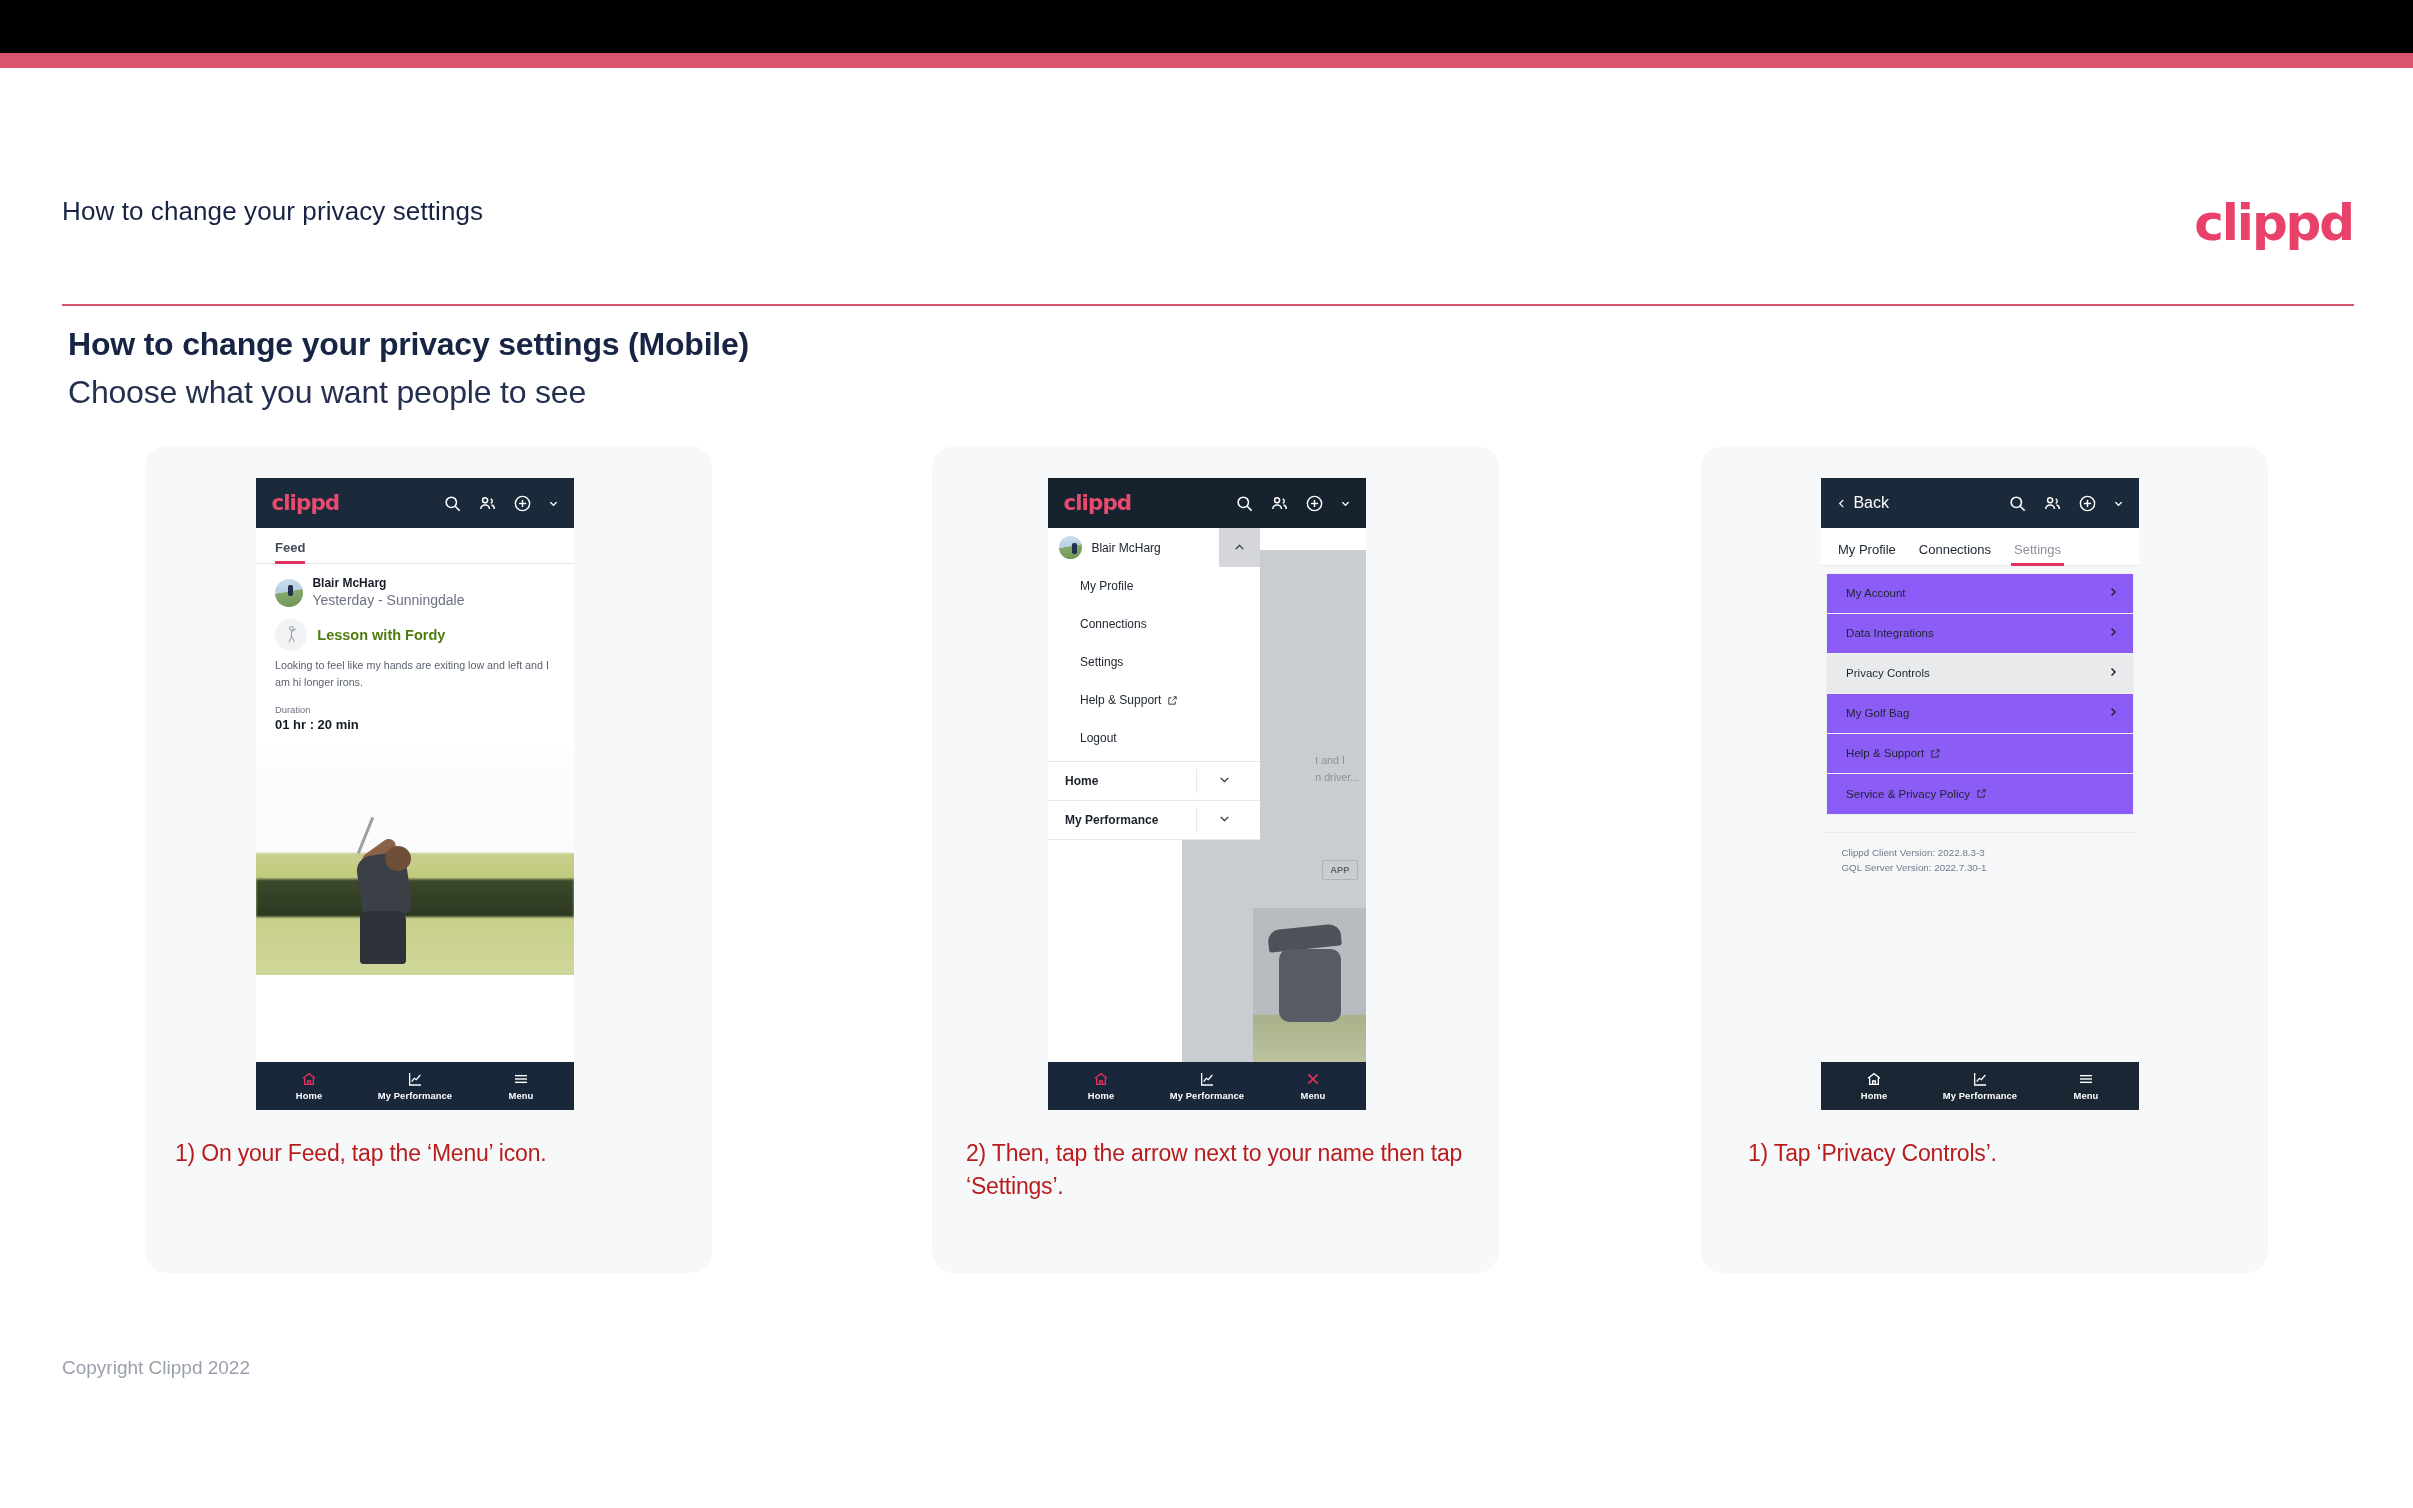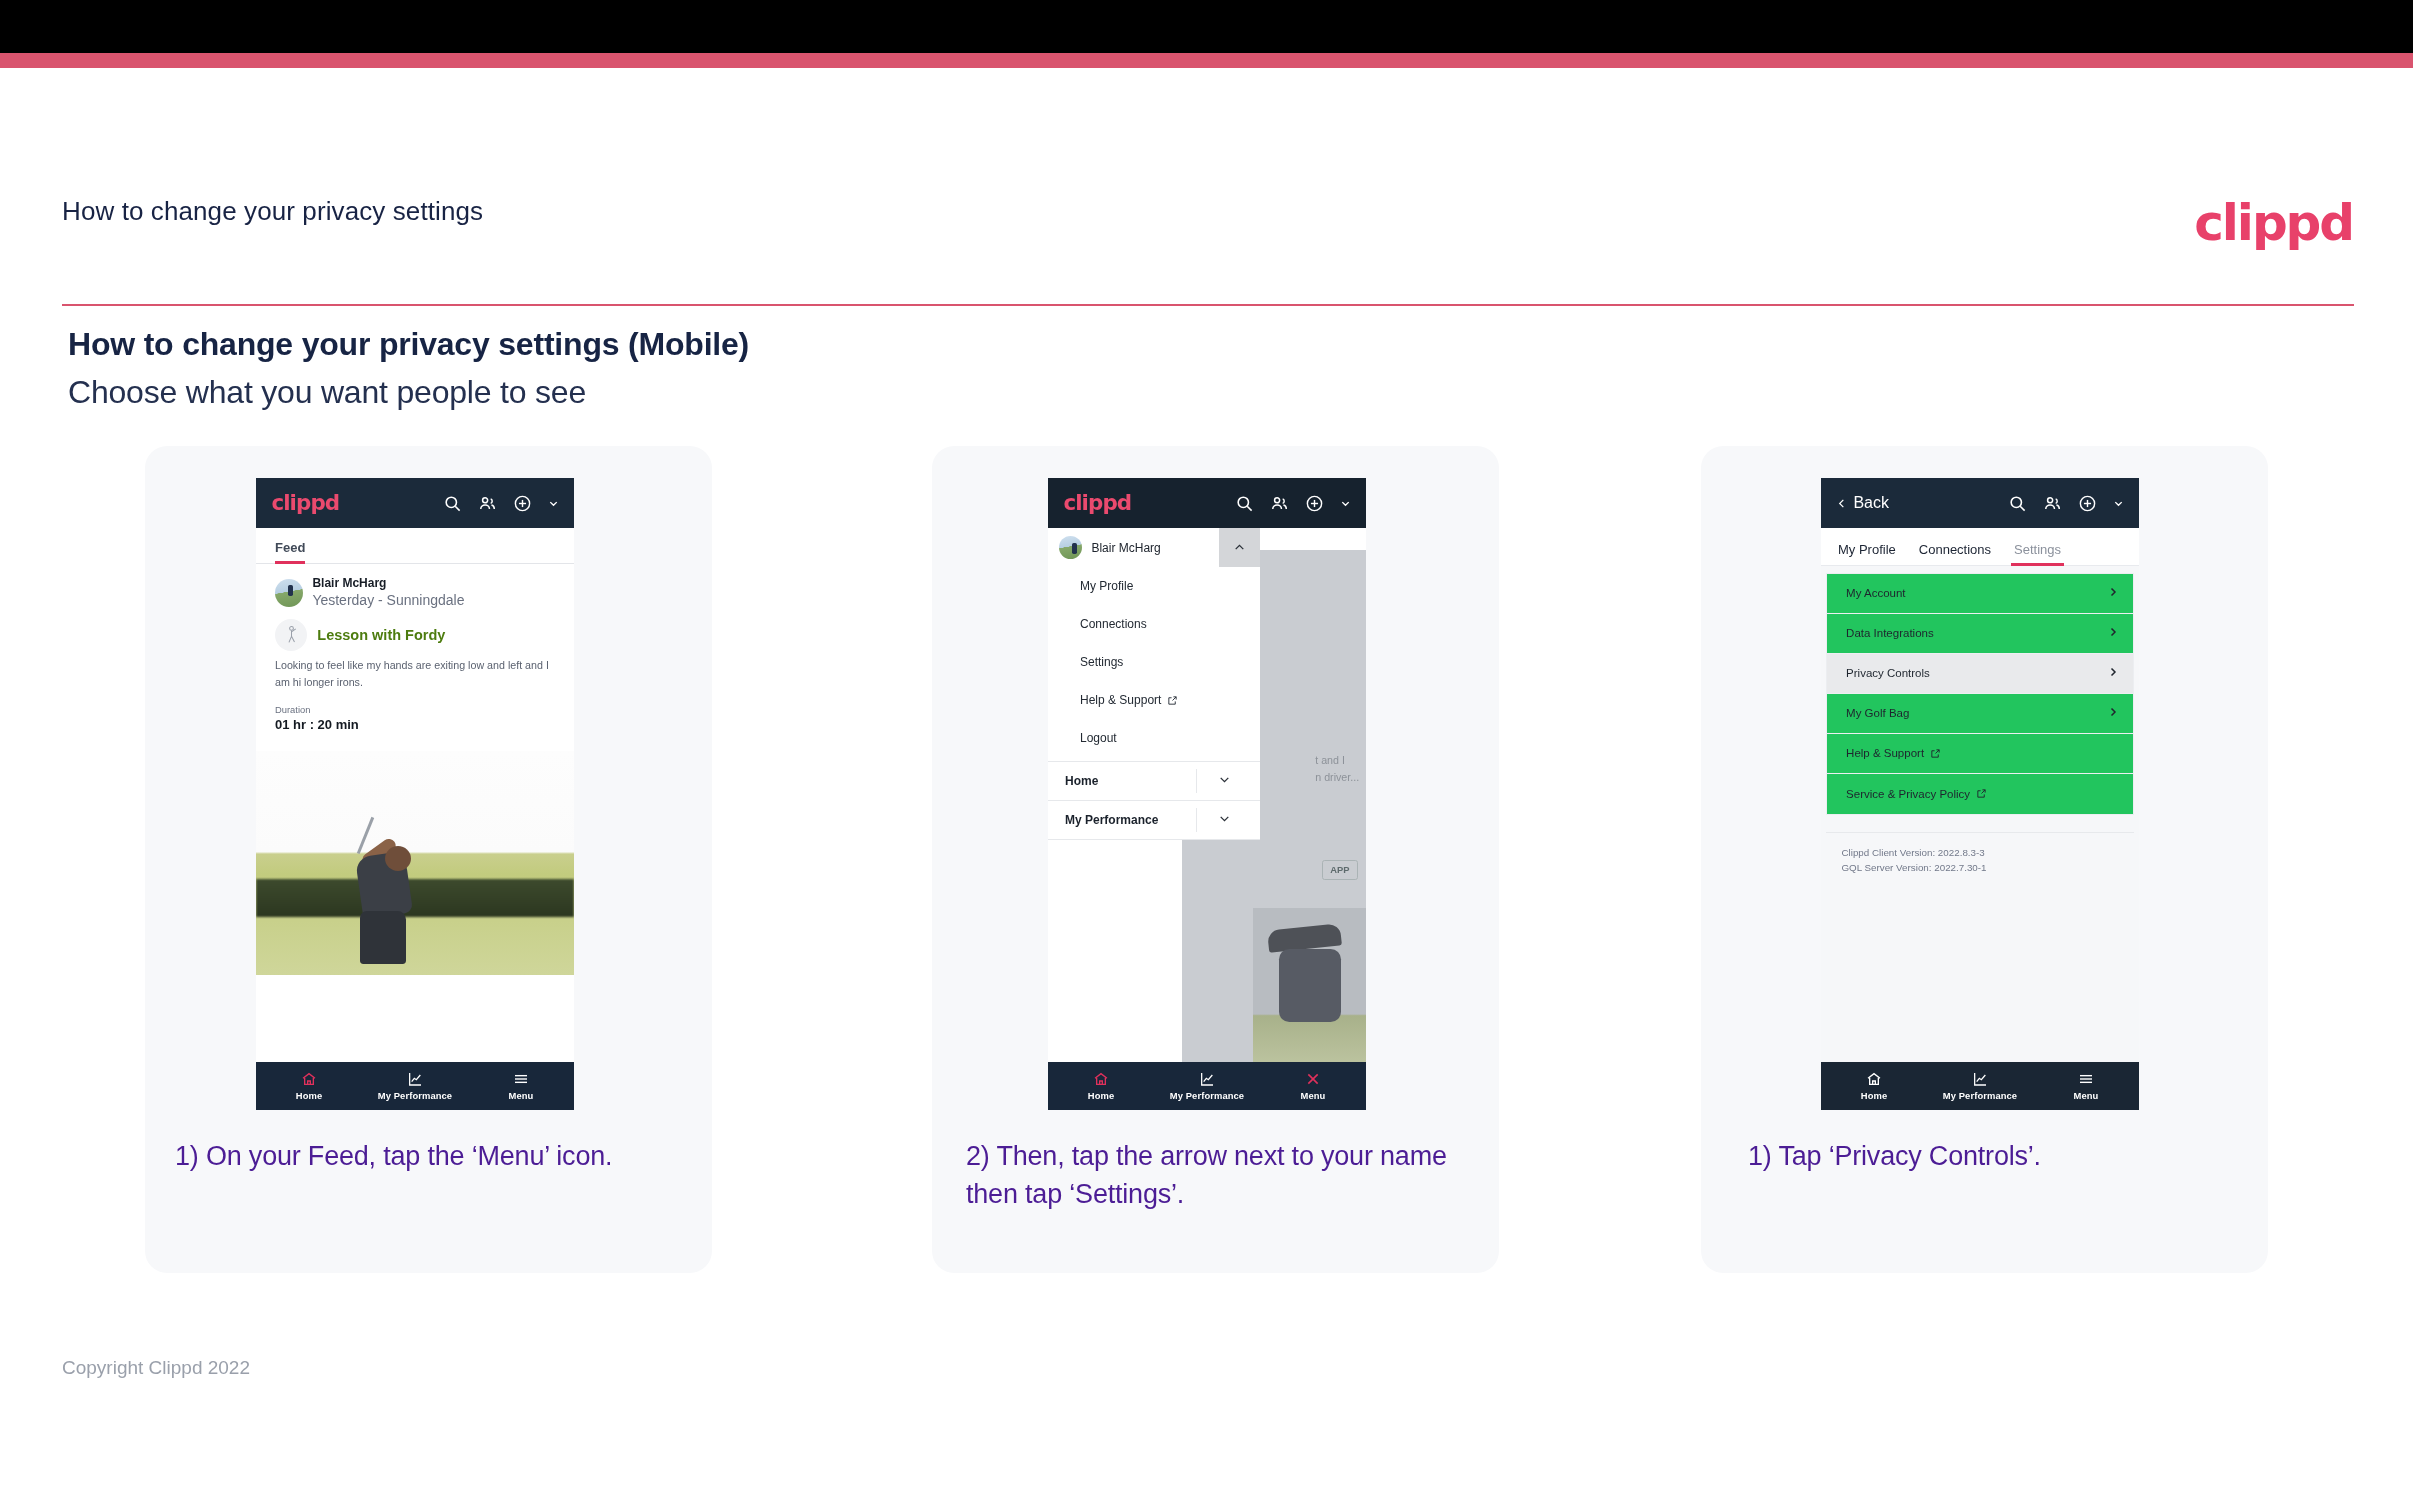--- a/index.html
+++ b/index.html
@@ -225,35 +225,35 @@
   .menu-collapse {
     height:39px; display:flex; align-items:center; padding-left:17px;
     font-size:12px; font-weight:700; color:#1b222c; border-bottom:0.9px solid #e6e8eb;
     position:relative;
   }
   .menu-collapse .dn { position:absolute; right:29px; top:50%; transform:translateY(-50%); }
   .menu-collapse .vsep { position:absolute; right:63px; top:6.8px; bottom:6.8px; width:0.9px; background:#e6e8eb; }
 
   
   .phone3-body { position:relative; height:545px; background:#f6f7f9; padding:6.8px 5.1px 0 5.1px; }
-  .set-card { background:#22c55e; border:0.9px solid #eceef1; }
+  .set-card { background:#8b5cf6; border:0.9px solid #eceef1; }
   .set-row {
     height:40px; display:flex; align-items:center; padding:0 13.7px 0 19px;
     font-size:11.5px; color:#1e252e; border-bottom:0.9px solid #edeff2; position:relative;
   }
   .set-row:last-child { border-bottom:none; }
   .set-row.highlight { background:#e9eaec; }
   .set-row .chev { margin-left:auto; }
   .set-row .ext { margin-left:6px; display:inline-flex; }
   .set-versions { margin-top:17px; padding:12px 15.4px 0 15.4px; border-top:0.9px solid #e7e9ec; }
   .set-versions div { font-size:9.8px; color:#72798a; line-height:1.55; }
 
   
   .caption {
-    position:absolute; font-size:27px; color:#4c1d95; line-height:1.42; letter-spacing:-0.2px;
+    position:absolute; font-size:23px; color:#b91c1c; line-height:1.42; letter-spacing:-0.2px;
   }
   .cap-1 { left:175px; top:1137px; width:547px; }
   .cap-2 { left:966px; top:1137px; width:513px; }
   .cap-3 { left:1748px; top:1137px; width:547px; }
 
   
   .footer {
     position:absolute; left:62px; top:1357px; font-size:19px; color:#9aa0ab;
   }
 </style>

